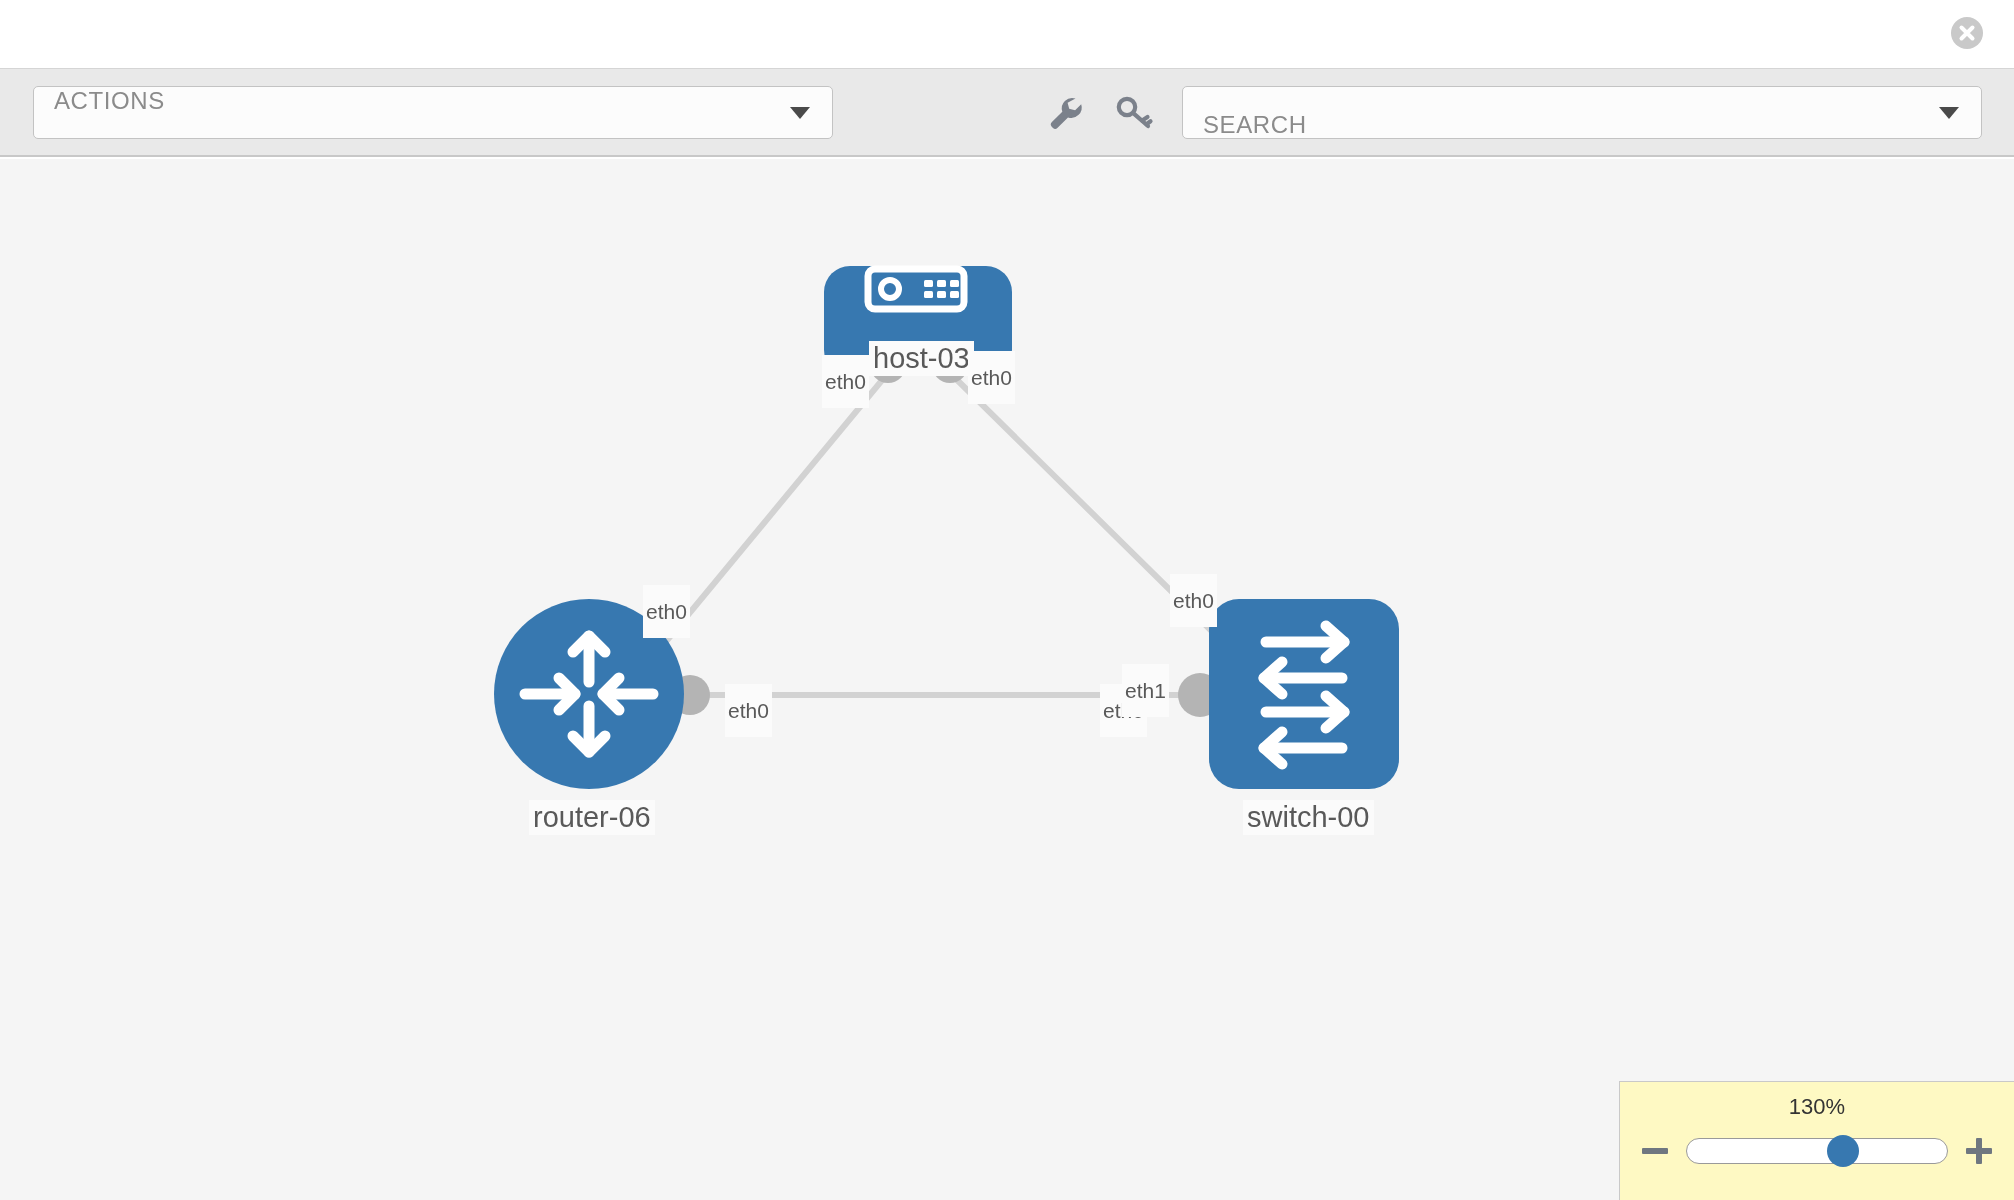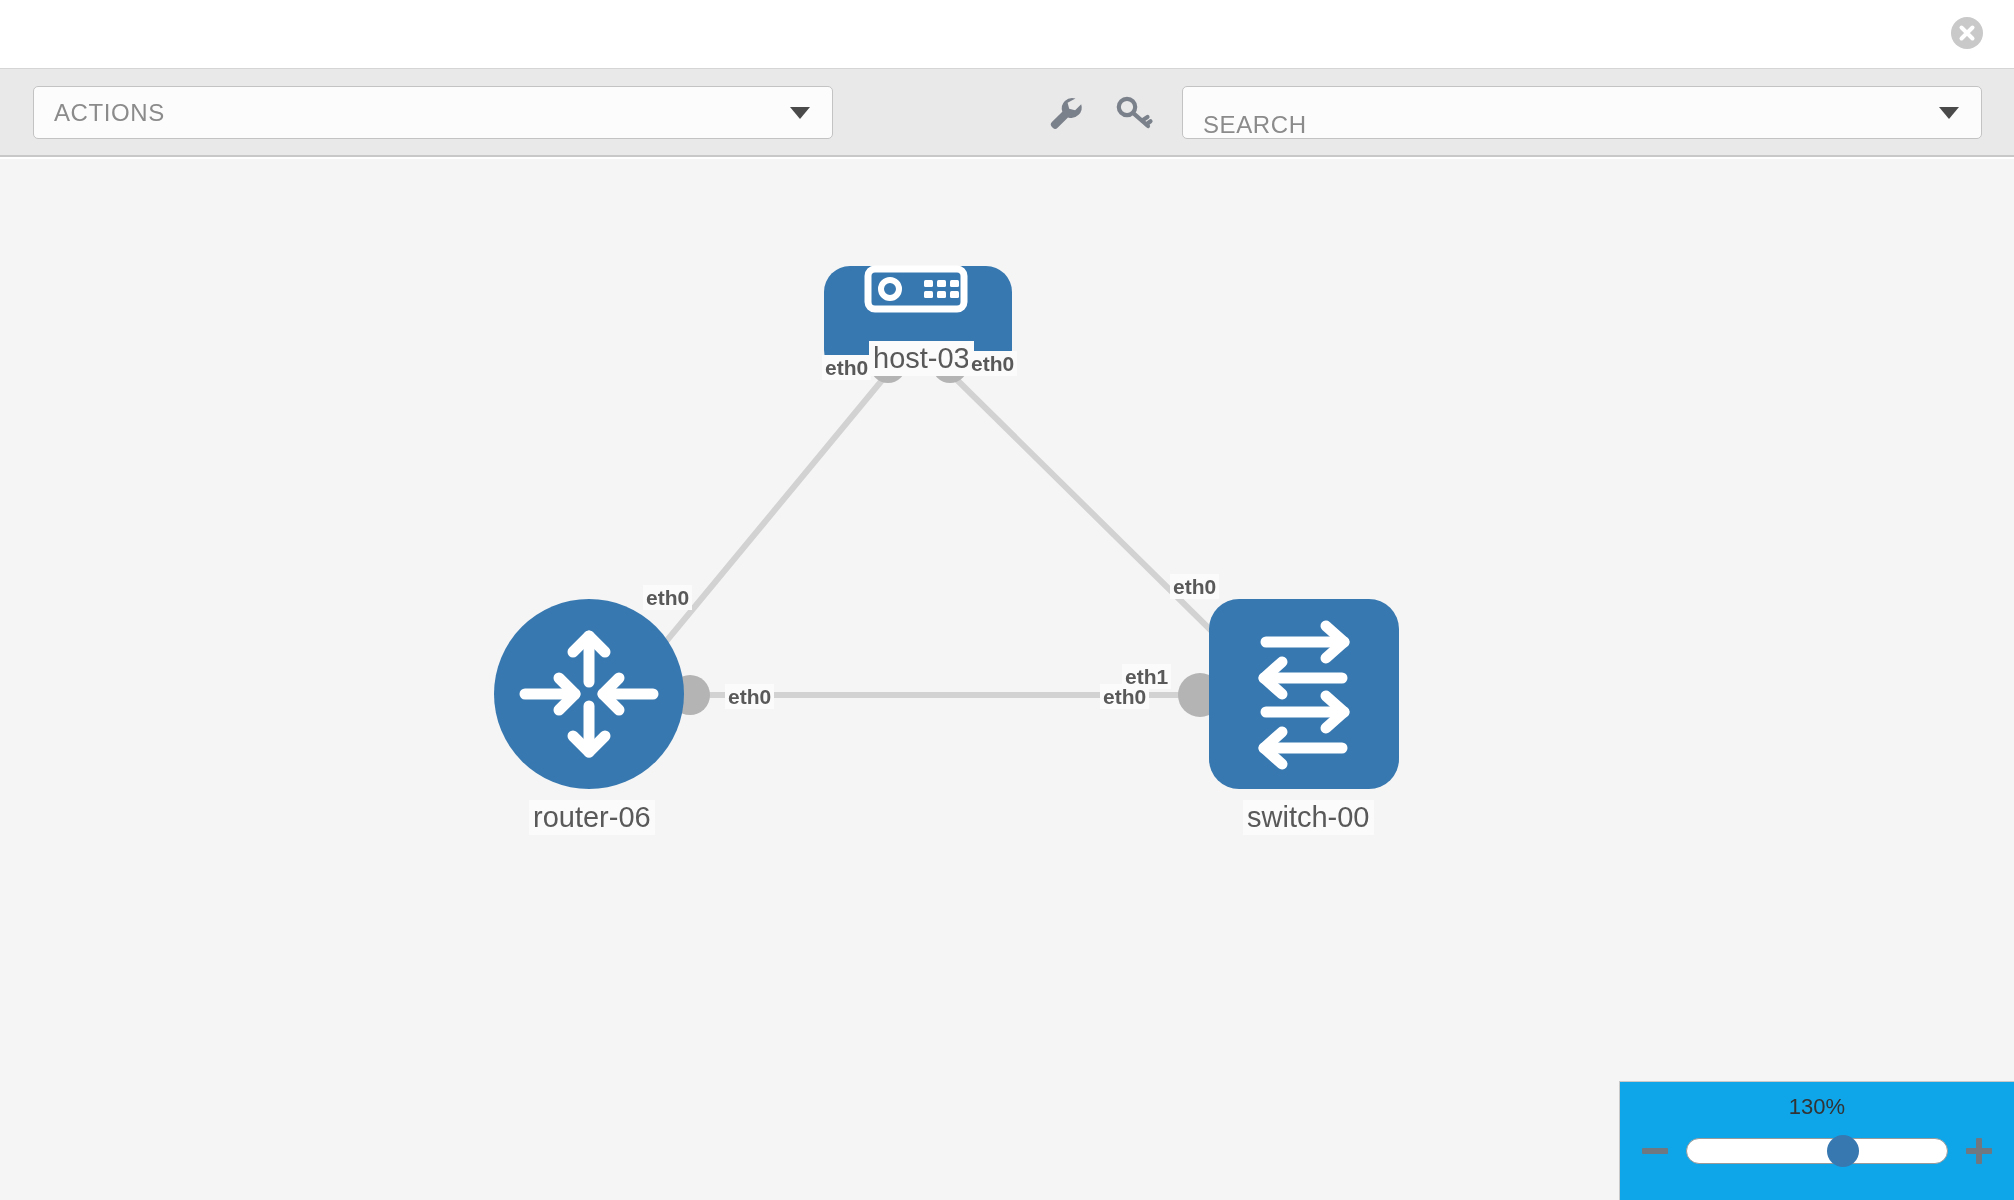--- a/index.html
+++ b/index.html
@@ -60,21 +60,21 @@
   .actions-select {
     position: absolute;
     left: 33px;
     top: 17px;
     width: 800px;
     height: 53px;
     background: #fcfcfc;
     border: 1px solid #c3c3c3;
     border-radius: 5px;
     display: flex;
-    align-items: center;
+    align-items: flex-start;
     cursor: pointer;
   }
   .actions-label {
     margin-left: 20px;
     font-size: 24px;
     color: #8b8b8b;
     letter-spacing: 0.6px;
   }
   .caret {
     position: absolute;
@@ -131,30 +131,30 @@
 
   
   .lbl {
     position: absolute;
     background: #fbfbfb;
     color: #595959;
     white-space: nowrap;
     line-height: 1;
   }
   .lbl.node  { font-size: 29px; padding: 3px 4px; }
-  .lbl.port  { font-size: 21px; padding: 2px 3px; font-weight: bold; }
+  .lbl.port  { font-size: 21px; padding: 16px 3px; }
 
   
   .zoom-panel {
     position: absolute;
     left: 1619px;
     top: 1081px;
     width: 395px;
     height: 119px;
-    background: #0ea5e9;
+    background: #fef9c3;
     border: 1px solid #c9c9c9;
     border-right: none;
     border-bottom: none;
   }
   .zoom-value {
     position: absolute;
     top: 12px;
     left: 0; right: 0;
     text-align: center;
     font-size: 22px;

